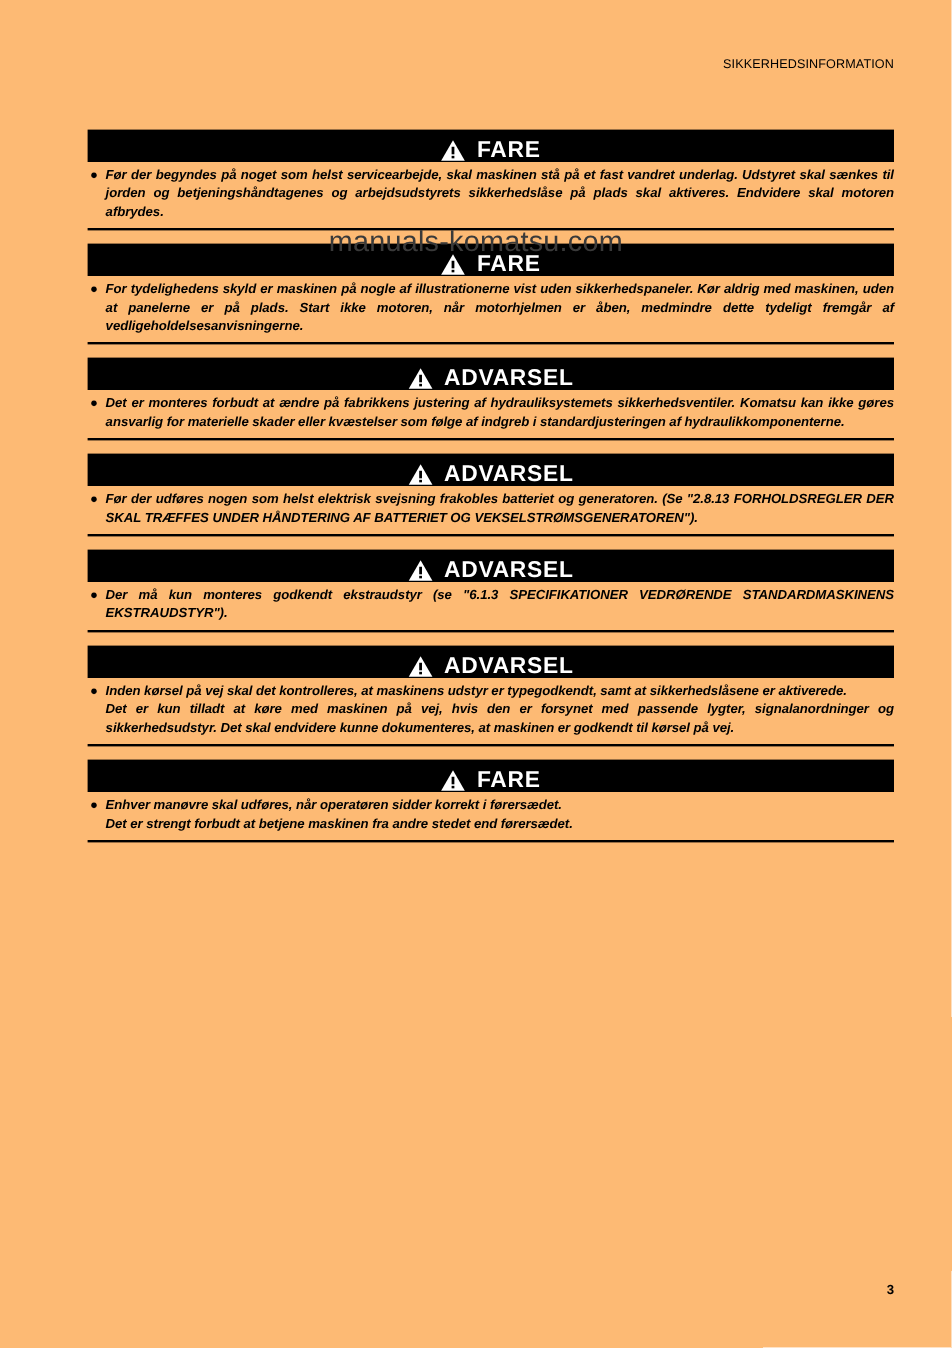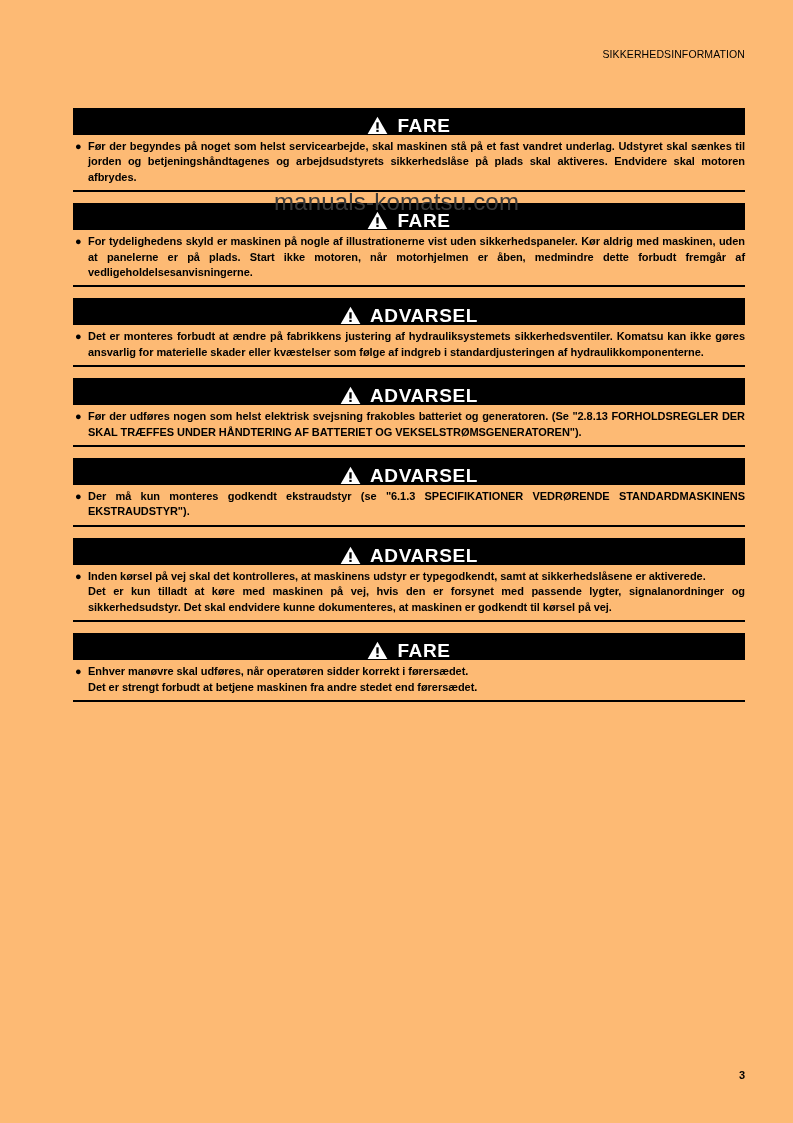--- a/index.html
+++ b/index.html
@@ -93,20 +93,21 @@
     width: 13px;
     line-height: 15.4px;
     font-size: 11px;
     text-align: left;
     padding-left: 2px;
   }
   .bullet-text {
     flex: 1 1 auto;
     text-align: justify;
     text-justify: inter-word;
+    font-style: italic;
   }
   .bullet-text .para {
     margin: 0;
   }
 
   
   .watermark {
     position: absolute;
     left: 0;
     right: 0;
@@ -163,21 +164,21 @@
               <polygon points="50,4 97,86 3,86" fill="#ffffff"></polygon>
               <rect x="44.5" y="30" width="11" height="30" fill="#000000"></rect>
               <rect x="44.5" y="66" width="11" height="10" fill="#000000"></rect>
             </svg></span>
           <span class="banner-label">FARE</span>
         </div>
         <div class="block-body">
           <div class="bullet-row">
             <span class="bullet-mark">●</span>
             <div class="bullet-text">
-              <p class="para">For tydelighedens skyld er maskinen på nogle af illustrationerne vist uden sikkerhedspaneler. Kør aldrig med maskinen, uden at panelerne er på plads. Start ikke motoren, når motorhjelmen er åben, medmindre dette forbudt fremgår af vedligeholdelsesanvisningerne.</p>
+              <p class="para">For tydelighedens skyld er maskinen på nogle af illustrationerne vist uden sikkerhedspaneler. Kør aldrig med maskinen, uden at panelerne er på plads. Start ikke motoren, når motorhjelmen er åben, medmindre dette tydeligt fremgår af vedligeholdelsesanvisningerne.</p>
             </div>
           </div>
         </div>
       </div>
       <div class="safety-block">
         <div class="banner">
           <span class="banner-icon"><svg viewBox="0 0 100 90" xmlns="http://www.w3.org/2000/svg" aria-hidden="true">
               <polygon points="50,4 97,86 3,86" fill="#ffffff"></polygon>
               <rect x="44.5" y="30" width="11" height="30" fill="#000000"></rect>
               <rect x="44.5" y="66" width="11" height="10" fill="#000000"></rect>

